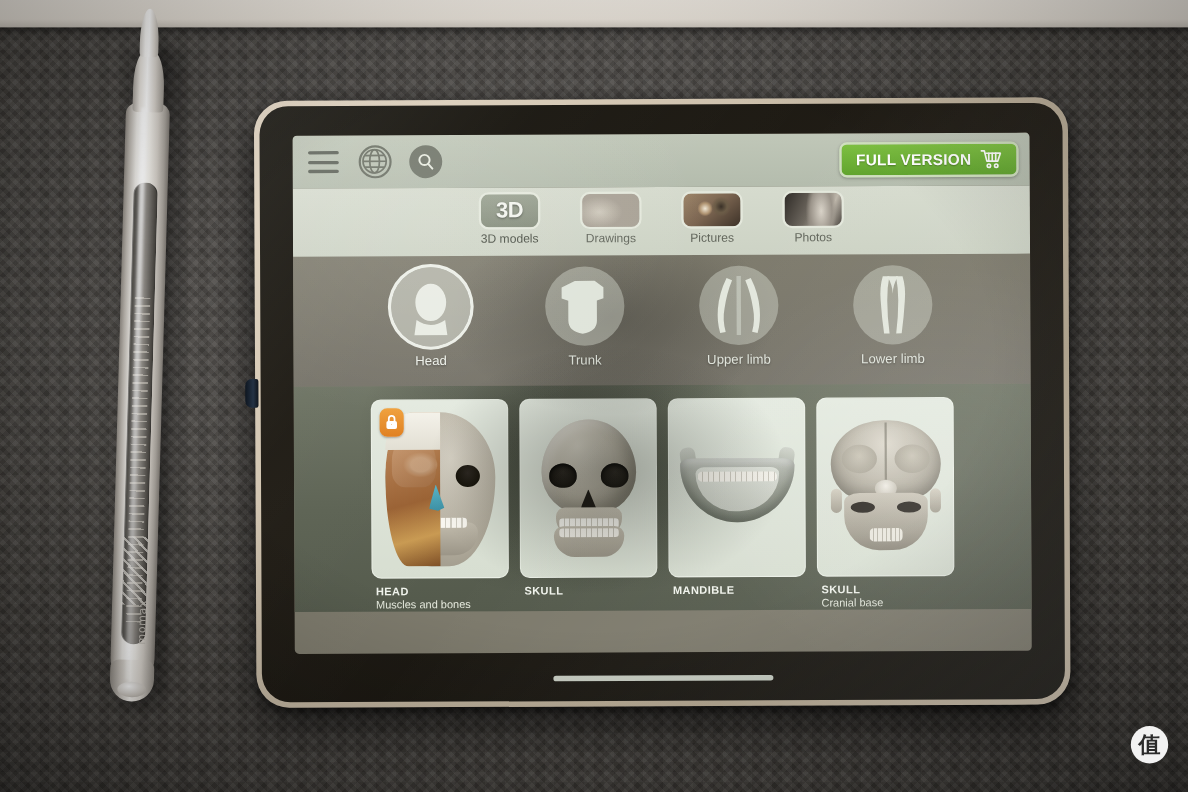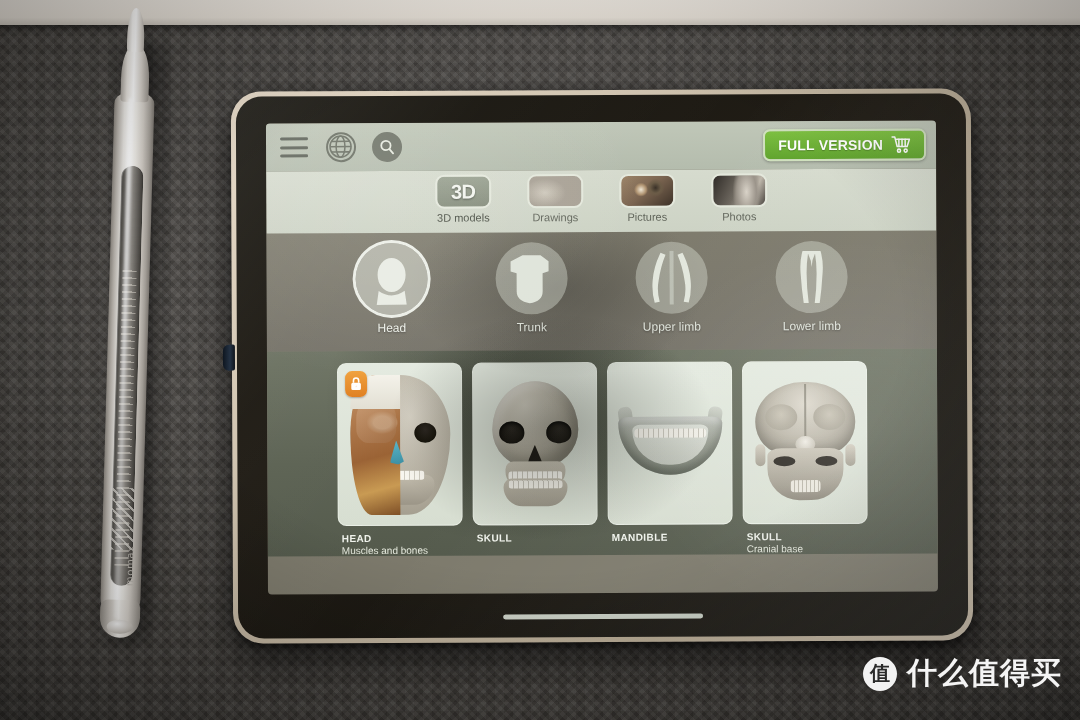--- a/index.html
+++ b/index.html
@@ -793,16 +793,15 @@
       </div>
 
       <div class="home-bar"></div>
     </div>
   </div>
 
   <div class="desk-vignette"></div>
 
   <div id="watermark">
     <div class="wm-badge">值</div>
-    <div class="wm-text">什么值得买</div>
   </div>
 
 </div>
 
 </body></html>

